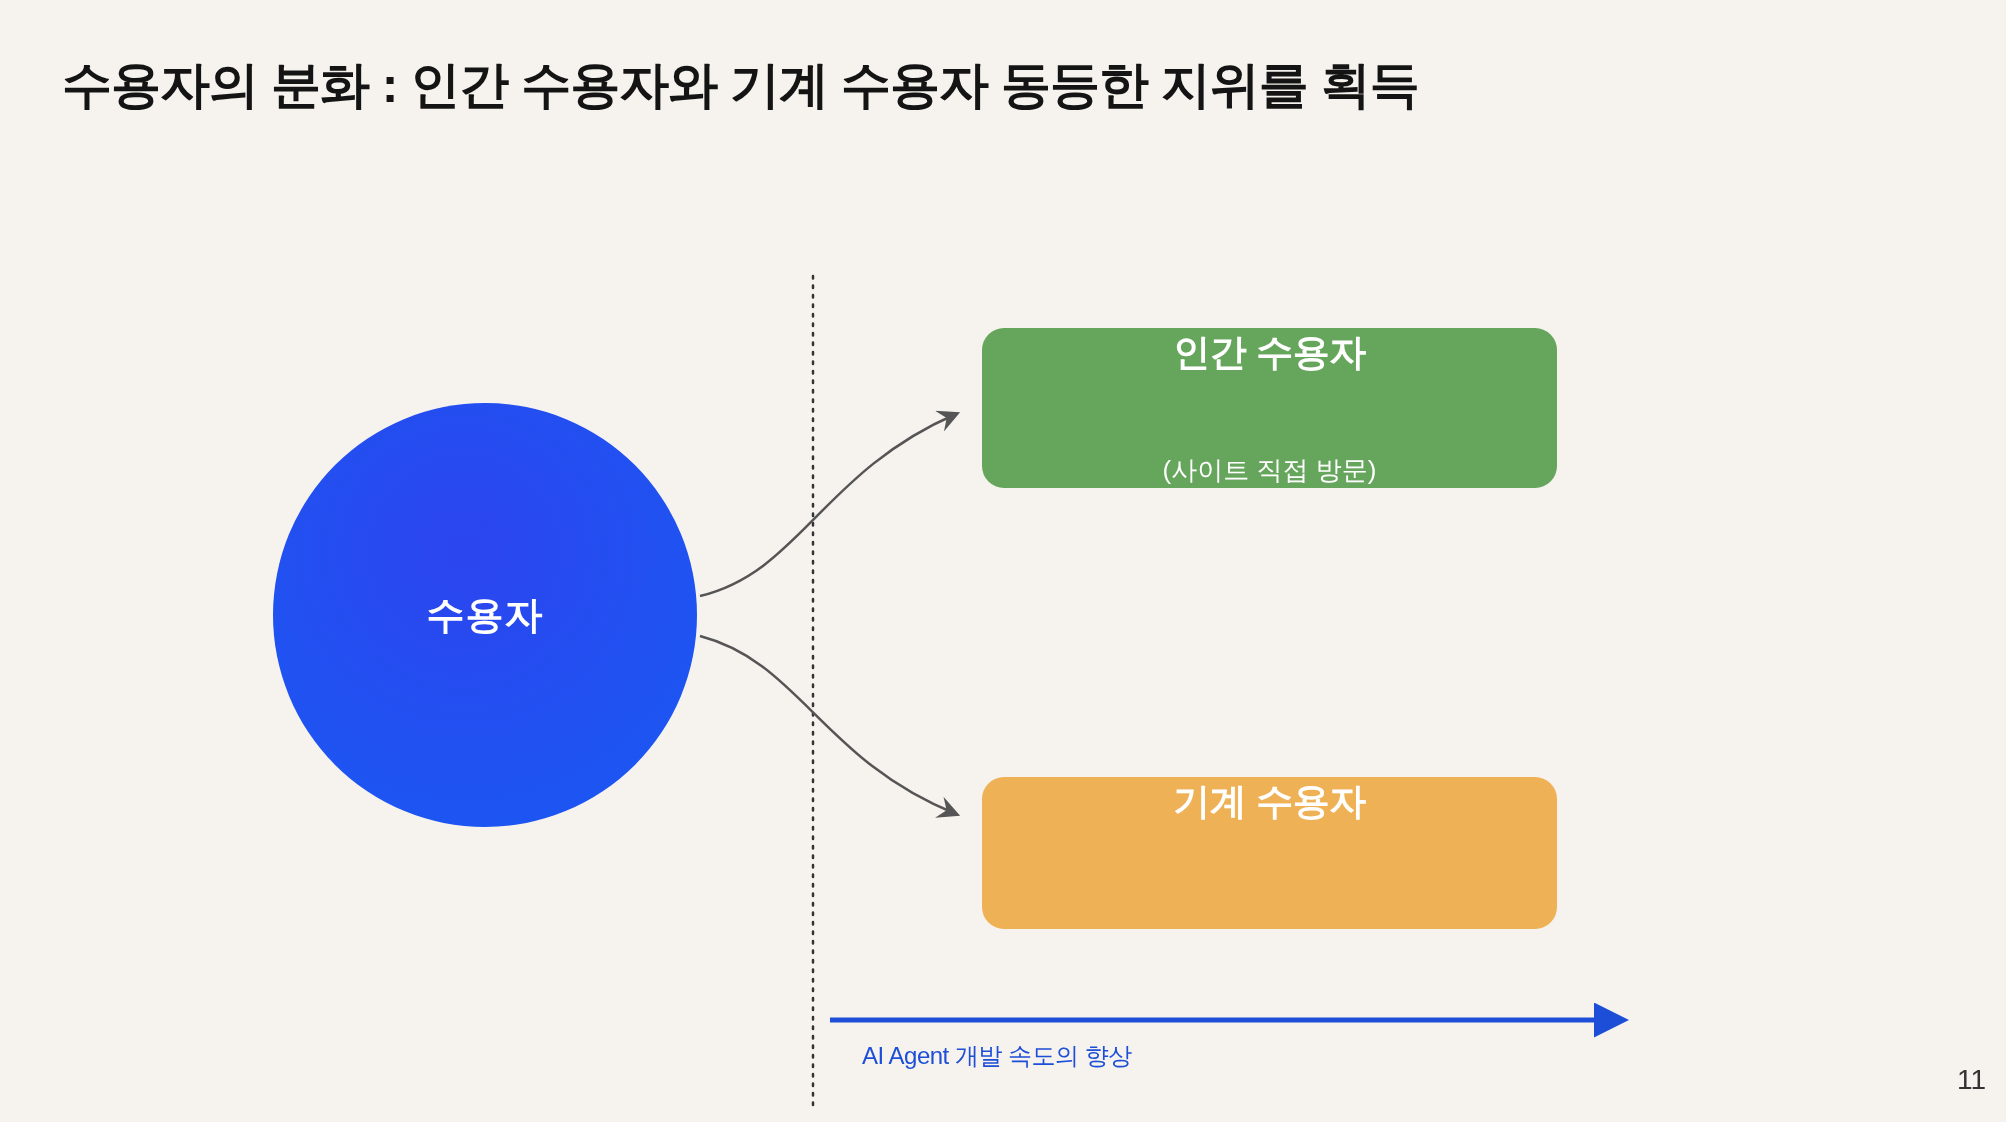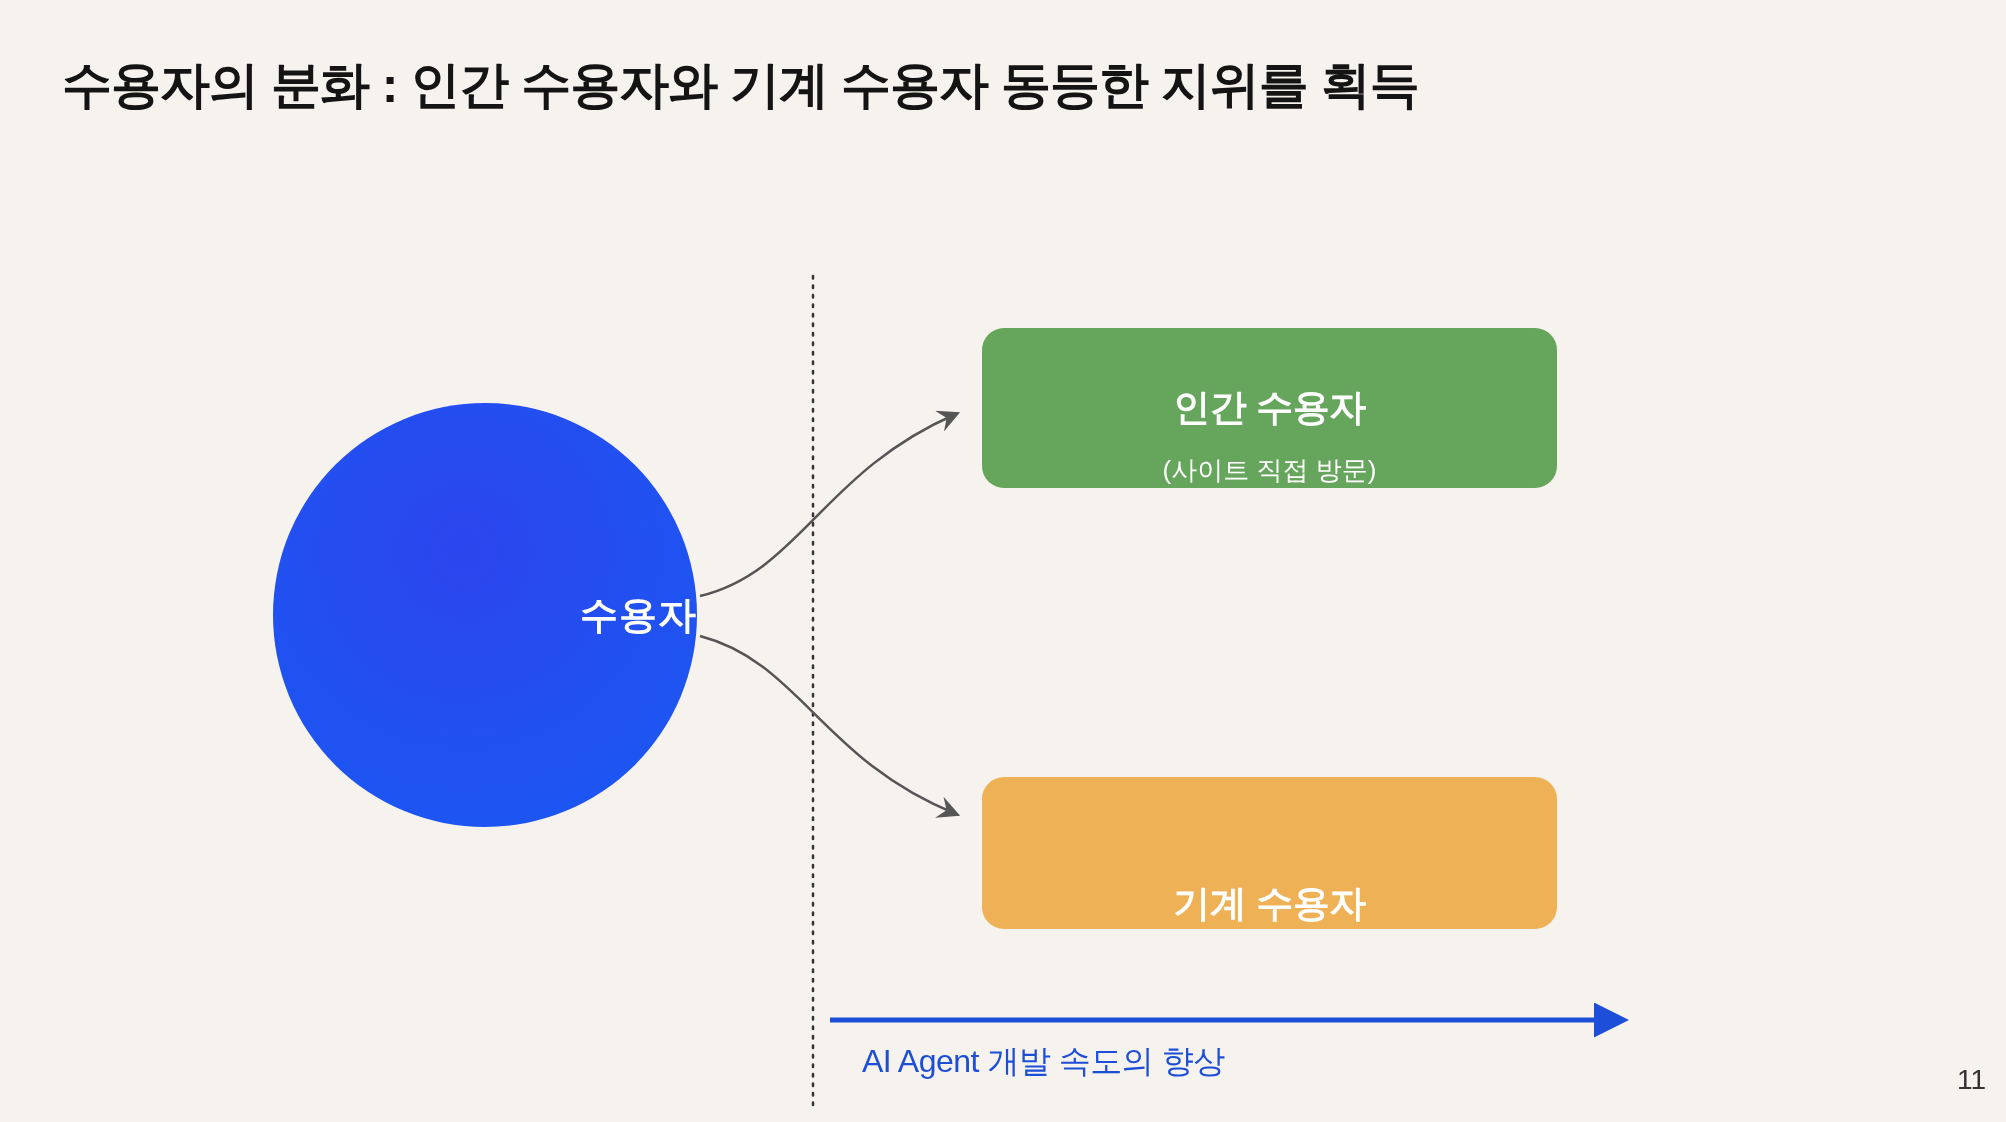--- a/index.html
+++ b/index.html
@@ -32,35 +32,35 @@
     font-weight:800;
     letter-spacing:-1px;
     color:var(--title-color);
   }
   .audience-circle{
     position:absolute;
     left:273px;top:403px;
     width:424px;height:424px;
     border-radius:50%;
     background:radial-gradient(circle at 45% 35%, var(--circle-top), var(--circle-bottom) 75%);
-    display:flex;align-items:center;justify-content:flex-end;
+    display:flex;align-items:center;justify-content:center;
   }
   .audience-circle .label{
     color:#ffffff;
     font-size:38px;
     font-weight:700;
     letter-spacing:1px;
   }
   .node-box{
     position:absolute;
     left:982px;
     width:575px;
     border-radius:22px;
     display:flex;flex-direction:column;
-    align-items:center;justify-content:flex-end;
+    align-items:center;justify-content:space-between;
     color:#ffffff;
     text-align:center;
   }
   .node-box .box-title{
     font-size:37px;
     font-weight:800;
     letter-spacing:-0.5px;
   }
   .node-box .box-subtitle{
     font-size:26px;
@@ -80,21 +80,21 @@
     left:1213px;top:598px;
     width:500px;
     font-size:31px;
     color:var(--note-color);
     letter-spacing:-0.5px;
     white-space:nowrap;
   }
   .axis-label{
     position:absolute;
     left:862px;top:1040px;
-    font-size:32px;
+    font-size:24px;
     color:var(--axis-arrow);
     letter-spacing:-0.5px;
     text-align:right;
   }
   .page-number{
     position:absolute;
     right:20px;bottom:26px;
     font-size:28px;
     color:#333333;
   }

